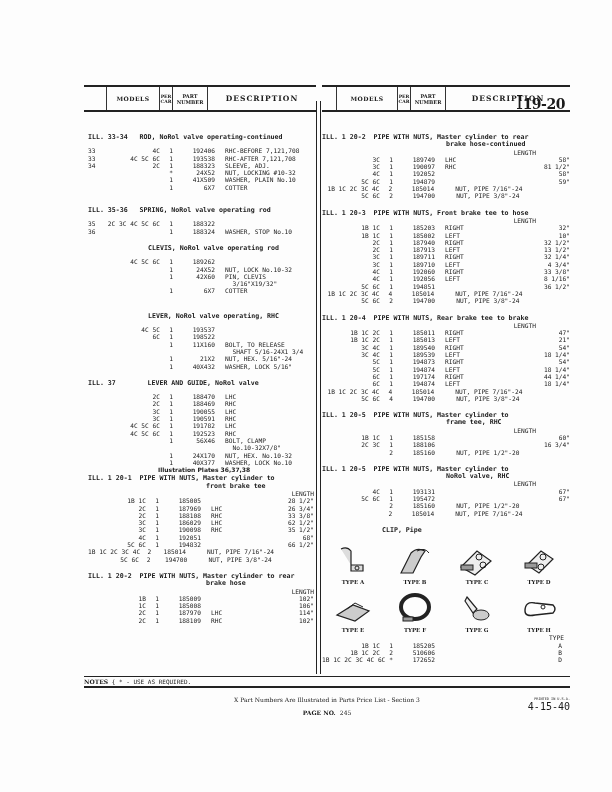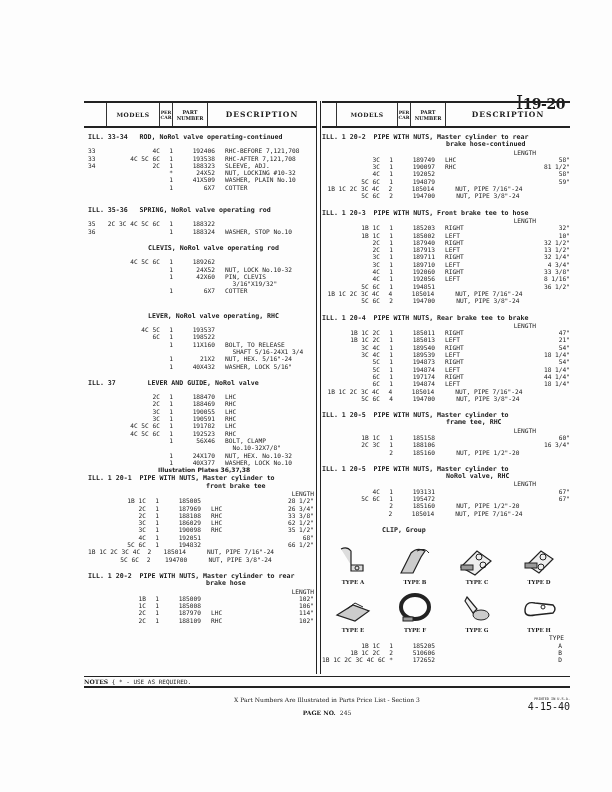--- a/index.html
+++ b/index.html
@@ -1,19 +1,19 @@
 <!DOCTYPE html>
 <html><head>
 <meta charset="utf-8">
 <style>
   html,body{margin:0;padding:0;background:#fdfdfd;}
   body{width:612px;height:792px;position:relative;overflow:hidden;font-family:"DejaVu Sans Mono",monospace;color:#1a1a1a;}
   .page-id{position:absolute;left:516px;top:92px;font-family:"DejaVu Serif",serif;font-weight:bold;font-size:14px;letter-spacing:-0.5px;}
   .page-id .big{font-size:18px;font-weight:normal;}
-  .hdr{position:absolute;top:101px;height:23px;border-top:2px solid #222;border-bottom:2px solid #222;display:flex;font-family:"DejaVu Serif",serif;font-weight:bold;}
+  .hdr{position:absolute;top:85px;height:23px;border-top:2px solid #222;border-bottom:2px solid #222;display:flex;font-family:"DejaVu Serif",serif;font-weight:bold;}
   .hdr div{border-right:1px solid #333;display:flex;align-items:center;justify-content:center;text-align:center;line-height:7px;}
   .hdr .models{font-size:6px;letter-spacing:0.5px}
   .hdr .per{font-size:4.5px;width:12px;line-height:5px}
   .hdr .part{font-size:5px;line-height:6px;width:34px}
   .hdr .desc{font-size:7.5px;letter-spacing:1px;border-right:none}
   .col{position:absolute;top:128px;font-size:6.2px;line-height:7.3px;}
   .vline{position:absolute;top:101px;width:3px;height:573px;border-left:1px solid #222;border-right:1px solid #222;}
   .sec-title{font-weight:bold;white-space:pre;margin-top:6px;font-size:6.6px}
   .sub2{padding-left:146px}
   .row{display:flex;white-space:pre;height:7.3px;}
@@ -196,21 +196,21 @@
   <div class="sec-title" style="margin-top:10px">ILL. 1 20-5  PIPE WITH NUTS, Master cylinder to</div>
   <div class="sec-title" style="margin-top:0;padding-left:124px">NoRol valve, RHC</div>
   <div class="row"><span style="flex:1"></span><span style="padding-right:34px">LENGTH</span></div>
   <div>
       <div class="row"><span class="c-mod">4C</span><span class="c-per">1</span><span class="c-part">193131</span><span class="c-desc"></span><span class="c-len">67"</span></div>
       <div class="row"><span class="c-mod">5C 6C</span><span class="c-per">1</span><span class="c-part">195472</span><span class="c-desc"></span><span class="c-len">67"</span></div>
       <div class="row"><span class="c-mod"></span><span class="c-per">2</span><span class="c-part">185160</span><span class="c-desc">   NUT, PIPE 1/2"-20</span><span class="c-len"></span></div>
       <div class="row"><span class="c-mod"></span><span class="c-per">2</span><span class="c-part">185014</span><span class="c-desc">   NUT, PIPE 7/16"-24</span><span class="c-len"></span></div>
     </div>
 
-  <div class="sec-title" style="margin-top:10px;padding-left:60px">CLIP, Group</div>
+  <div class="sec-title" style="margin-top:10px;padding-left:60px">CLIP, Pipe</div>
   <div class="clips">
     <div class="clip">
       <svg viewBox="0 0 40 32">
           <path d="M8 4 q6-3 10 2 l0 20 l12 0 l0-6 l-12 0" fill="#ddd" stroke="#222" stroke-width="1.2"></path>
           <circle cx="24" cy="23" r="2" fill="none" stroke="#222"></circle>
         </svg>
       <span>TYPE A</span>
     </div>
     <div class="clip">
       <svg viewBox="0 0 40 32">

